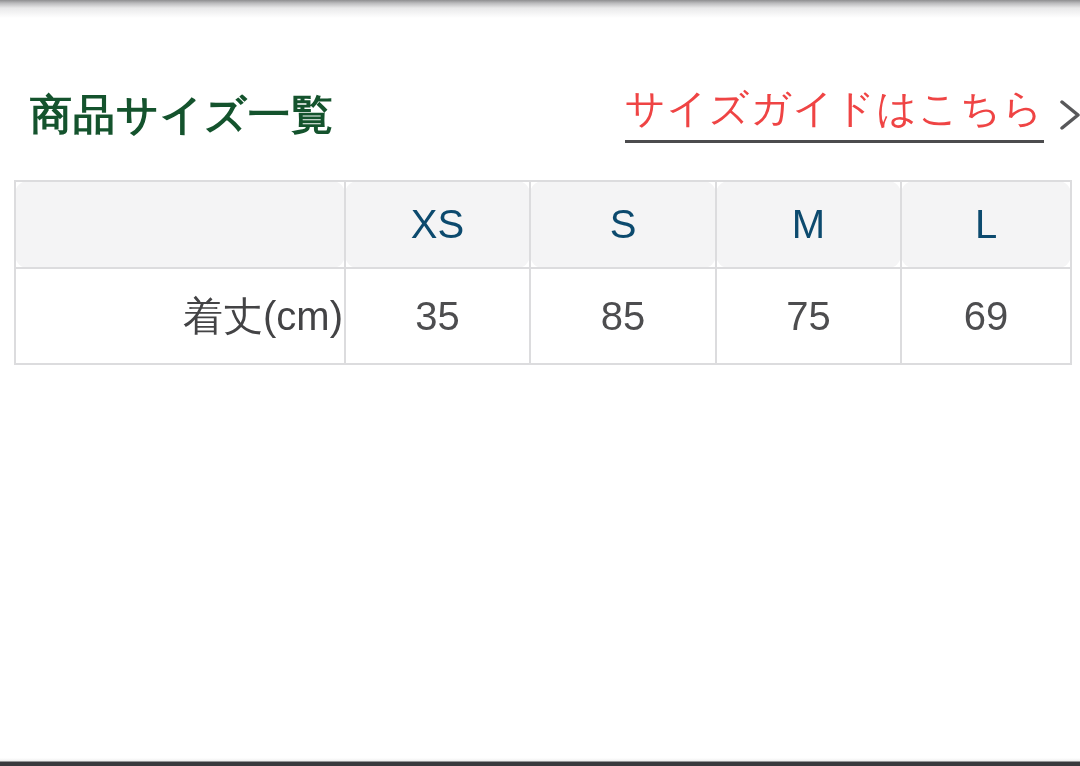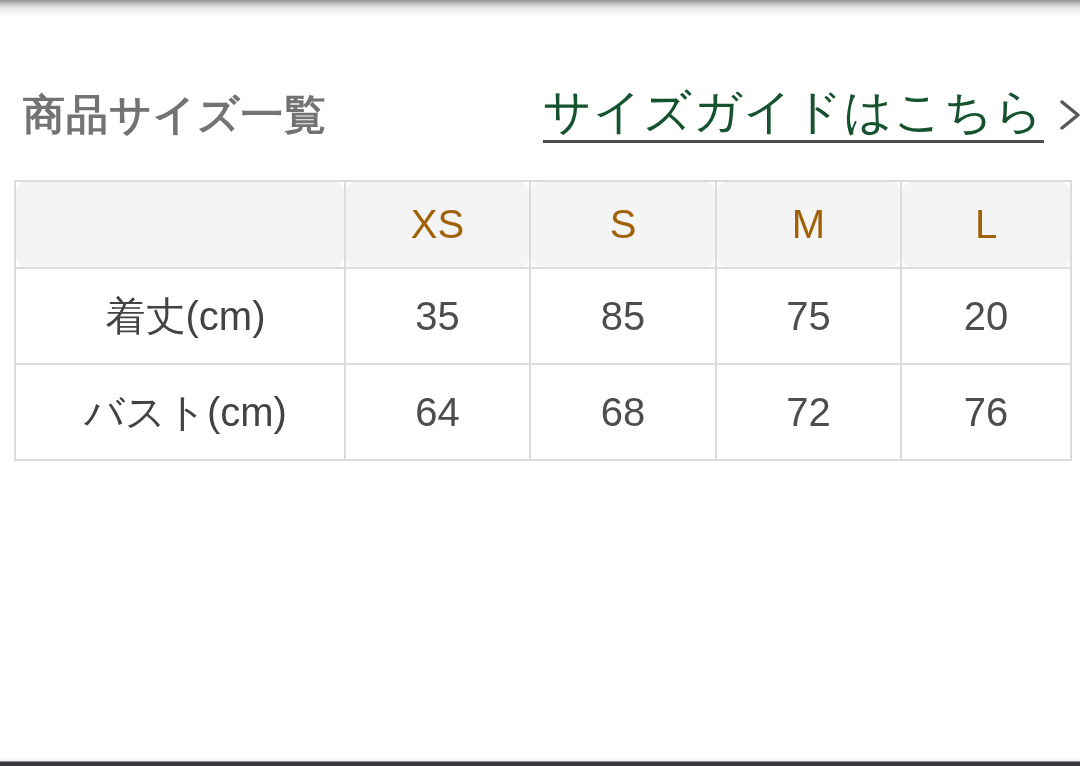--- a/index.html
+++ b/index.html
@@ -36,36 +36,36 @@
     left: 14px;
     right: 0;
     height: 58px;
     display: flex;
     align-items: center;
     justify-content: space-between;
   }
   .page-title {
     font-size: 42px;
     font-weight: 700;
-    color: #737373;
+    color: #14532d;
     letter-spacing: 1px;
-    margin: 9px;
+    margin: 16px;
     line-height: 1;
   }
   .size-guide-link {
     display: flex;
     align-items: center;
     text-decoration: none;
     cursor: pointer;
   }
   .size-guide-link .link-text {
-    font-size: 48px;
-    color: #14532d;
+    font-size: 40px;
+    color: #ef4444;
     line-height: 1;
-    padding-bottom: 4px;
+    padding-bottom: 12px;
     border-bottom: 3px solid #4c4c4e;
     letter-spacing: 1px;
   }
   .chevron {
     display: inline-block;
     width: 28px;
     height: 44px;
     margin-left: 12px;
     margin-right: -4px; 
     flex: 0 0 auto;
@@ -85,29 +85,29 @@
     border: 2px solid #dcdcde;
     font-weight: 400;
     text-align: center;
     vertical-align: middle;
     overflow: hidden;
     white-space: nowrap;
   }
   .size-table thead th {
     background: #f4f4f5;
     height: 83px;
-    color: #a16207;
+    color: #0c4a6e;
     border-radius: 13px;
   }
   .size-table tbody td {
     background: #ffffff;
     height: 92px;
   }
   .size-table td.row-label {
-    text-align: center;
+    text-align: right;
     padding-left: 12px;
     color: #434345;
   }
 </style>
 </head>
 <body>
 
 <div class="screen">
 
   <div class="top-edge"></div>
@@ -141,26 +141,19 @@
         <th>M</th>
         <th>L</th>
       </tr>
     </thead>
     <tbody>
       <tr>
         <td class="row-label">着丈(cm)</td>
         <td>35</td>
         <td>85</td>
         <td>75</td>
-        <td>20</td>
-      </tr>
-      <tr>
-        <td class="row-label">バスト(cm)</td>
-        <td>64</td>
-        <td>68</td>
-        <td>72</td>
-        <td>76</td>
+        <td>69</td>
       </tr>
     </tbody>
   </table>
 
   <div class="bottom-edge"></div>
 </div>
 
 </body></html>

